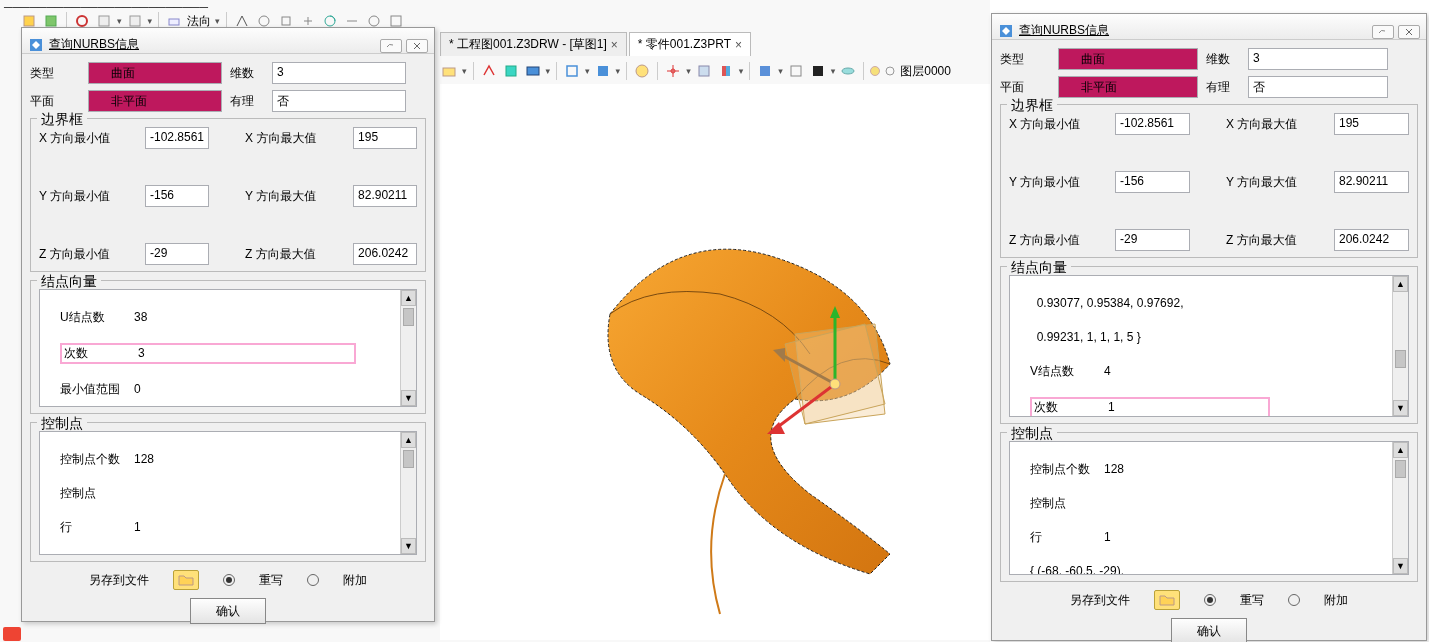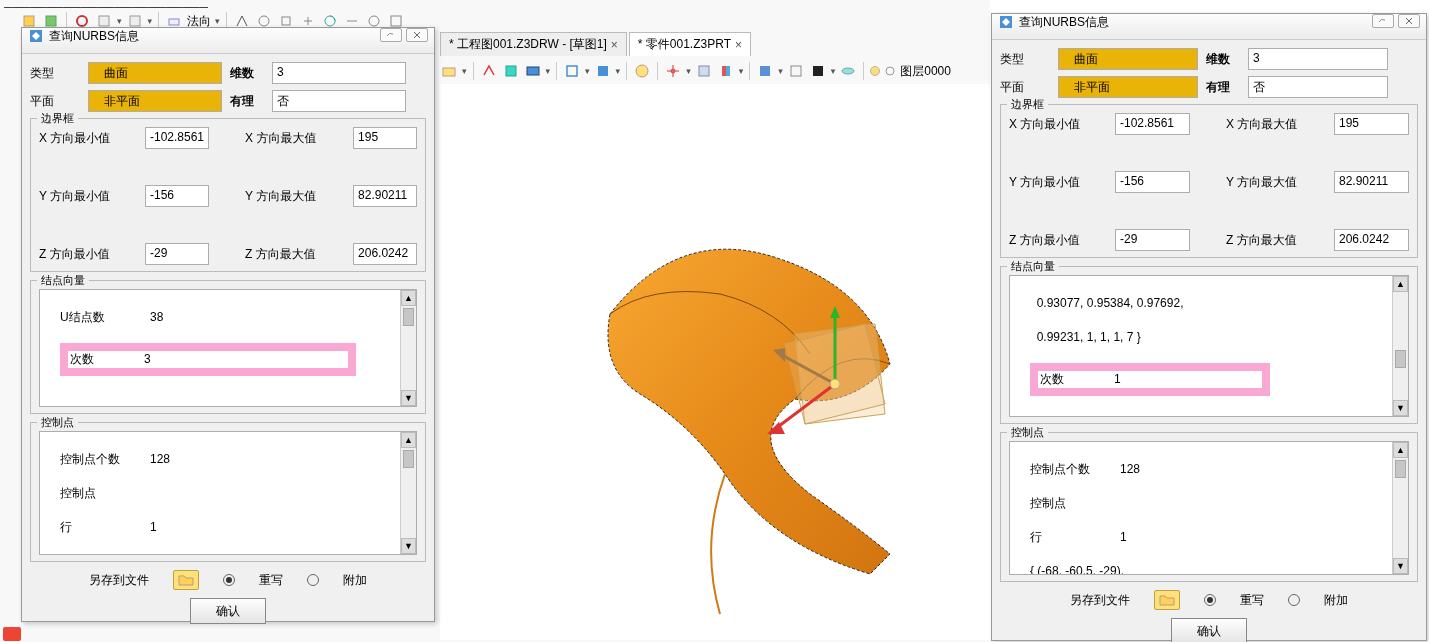--- a/index.html
+++ b/index.html
@@ -15,49 +15,49 @@
 .toolbar-row.row2 { left: 440px; top: 60px; height: 22px; }
 .icon-box { width: 18px; height: 18px; border: 1px solid transparent; display: flex; align-items: center; justify-content: center; }
 .sep { width: 1px; height: 18px; background: #ccc; margin: 0 2px; }
 .drop { font-size: 9px; color: #555; }
 .viewport { position: absolute; left: 440px; top: 84px; right: 0; bottom: 0; width: 550px; height: 556px; background: #fff; }
 .viewport svg { width: 100%; height: 100%; }
 
 .dialog { position: absolute; background: #f0f0f0; border: 1px solid #999; box-shadow: 2px 2px 5px rgba(0,0,0,0.2); }
 .dlg-left { left: 21px; top: 27px; width: 414px; height: 595px; }
 .dlg-right { left: 991px; top: 13px; width: 436px; height: 628px; }
-.dlg-title { height: 26px; background: linear-gradient(#fdfdfd,#ececec); border-bottom: 1px solid #ccc; display: flex; align-items: flex-start; padding: 0 6px; }
+.dlg-title { height: 26px; background: linear-gradient(#fdfdfd,#ececec); border-bottom: 1px solid #ccc; display: flex; align-items: flex-end; padding: 0 6px; text-decoration: underline; }
 .dlg-title .ticon { width: 16px; height: 16px; margin-right: 5px; }
 .dlg-title .spacer { flex: 1; }
 .dlg-title .wbtn { width: 22px; height: 14px; border: 1px solid #aaa; background: #fafafa; margin-left: 4px; border-radius: 2px; display: flex; align-items: center; justify-content: center; }
 .dlg-body { padding: 8px; }
 
 .prop-row { display: flex; align-items: center; margin-bottom: 6px; }
 .prop-lbl { width: 58px; }
-.prop-val { width: 134px; height: 22px; border: 1px solid #abadb3; background: #eab308; padding: 2px 15px; }
-.prop-lbl2 { width: 42px; margin-left: 8px; font-weight: bold; }
+.prop-val { width: 134px; height: 22px; border: 1px solid #abadb3; background: #be185d; padding: 2px 22px; }
+.prop-lbl2 { width: 42px; margin-left: 8px; }
 .prop-val2 { width: 134px; height: 22px; border: 1px solid #abadb3; background: #fff; padding: 2px 4px; }
 .dlg-right .prop-val { width: 140px; }
 .dlg-right .prop-val2 { width: 140px; }
 
 .fieldset { border: 1px solid #bbb; margin-bottom: 8px; padding: 8px 8px 6px 8px; position: relative; }
-.fieldset .legend { position: absolute; top: -8px; left: 6px; background: #f0f0f0; padding: 0 4px; font-size: 11px; }
+.fieldset .legend { position: absolute; top: -8px; left: 6px; background: #f0f0f0; padding: 0 4px; font-size: 14px; }
 .bounds-grid { display: grid; grid-template-columns: 70px 1fr 72px 1fr; row-gap: 6px; column-gap: 4px; align-items: center; gap: 36px; }
 .bounds-grid .lbl { white-space: nowrap; }
 .bounds-grid .val { height: 22px; border: 1px solid #abadb3; background: #fff; padding: 2px 4px; }
 
 .listbox { border: 1px solid #abadb3; background: #fff; height: 118px; overflow: hidden; position: relative; display: flex; }
 .list-content { flex: 1; padding: 2px 20px; line-height: 17px; white-space: pre; overflow: hidden; }
 .list-scroll { width: 16px; background: #efefef; border-left: 1px solid #ccc; position: relative; }
 .scroll-up, .scroll-down { height: 16px; background: #ddd; border: 1px solid #bbb; display: flex; align-items: center; justify-content: center; font-size: 9px; }
 .scroll-down { position: absolute; bottom: 0; left: 0; right: 0; }
 .scroll-thumb { position: absolute; left: 2px; right: 2px; height: 18px; background: #c6c6c6; border: 1px solid #aaa; }
 
-.highlight-row { border: 8px solid #f9a8d4; padding: 0 2px; display: flex; }
-.line-kv { display: flex; gap: 16px; }
+.highlight-row { border: 2px solid #f9a8d4; padding: 0 2px; display: flex; }
+.line-kv { display: flex; }
 .line-k { width: 74px; }
 
 .bottom-row { display: flex; align-items: center; justify-content: center; gap: 24px; margin-top: 6px; }
 .save-lbl { }
 .folder-btn { width: 26px; height: 20px; border: 1px solid #bba23a; background: #ffe17a; border-radius: 2px; display: flex; align-items: center; justify-content: center; cursor: pointer; }
 .radio-group { display: flex; align-items: center; gap: 24px; }
 .radio { width: 12px; height: 12px; border: 1px solid #666; border-radius: 50%; display: flex; align-items: center; justify-content: center; }
 .radio.checked::after { content: ""; width: 6px; height: 6px; background: #333; border-radius: 50%; }
 .confirm-btn { width: 76px; height: 26px; border: 1px solid #888; background: linear-gradient(#fefefe,#e4e4e4); margin: 8px auto 0 auto; display: flex; align-items: center; justify-content: center; cursor: pointer; }
 
@@ -345,20 +345,21 @@
         <div class="val">206.0242</div>
       </div>
     </div>
 
     <div class="fieldset">
       <span class="legend">结点向量</span>
       <div class="listbox">
         <div class="list-content">
 <div class="line-kv"><span class="line-k">U结点数</span><span>38</span></div>
 <div class="highlight-row" style="width:296px;"><span class="line-k">次数</span><span>3</span></div>
+<div class="line-kv"><span class="line-k">最小值范围</span><span>0</span></div>
 
 
 
 
         </div>
         <div class="list-scroll">
           <div class="scroll-up">▲</div>
           <div class="scroll-thumb" style="top:18px;"></div>
           <div class="scroll-down">▼</div>
         </div>
@@ -452,21 +453,22 @@
         <span class="lbl">Z 方向最大值</span>
         <div class="val">206.0242</div>
       </div>
     </div>
 
     <div class="fieldset">
       <span class="legend">结点向量</span>
       <div class="listbox knot-box">
         <div class="list-content">
 <div>  0.93077, 0.95384, 0.97692,</div>
-<div>  0.99231, 1, 1, 1, 7 }</div>
+<div>  0.99231, 1, 1, 1, 5 }</div>
+<div class="line-kv"><span class="line-k">V结点数</span><span>4</span></div>
 <div class="highlight-row" style="width:240px;"><span class="line-k">次数</span><span>1</span></div>
 
 
 
         </div>
         <div class="list-scroll">
           <div class="scroll-up">▲</div>
           <div class="scroll-thumb" style="top:74px;"></div>
           <div class="scroll-down">▼</div>
         </div>

